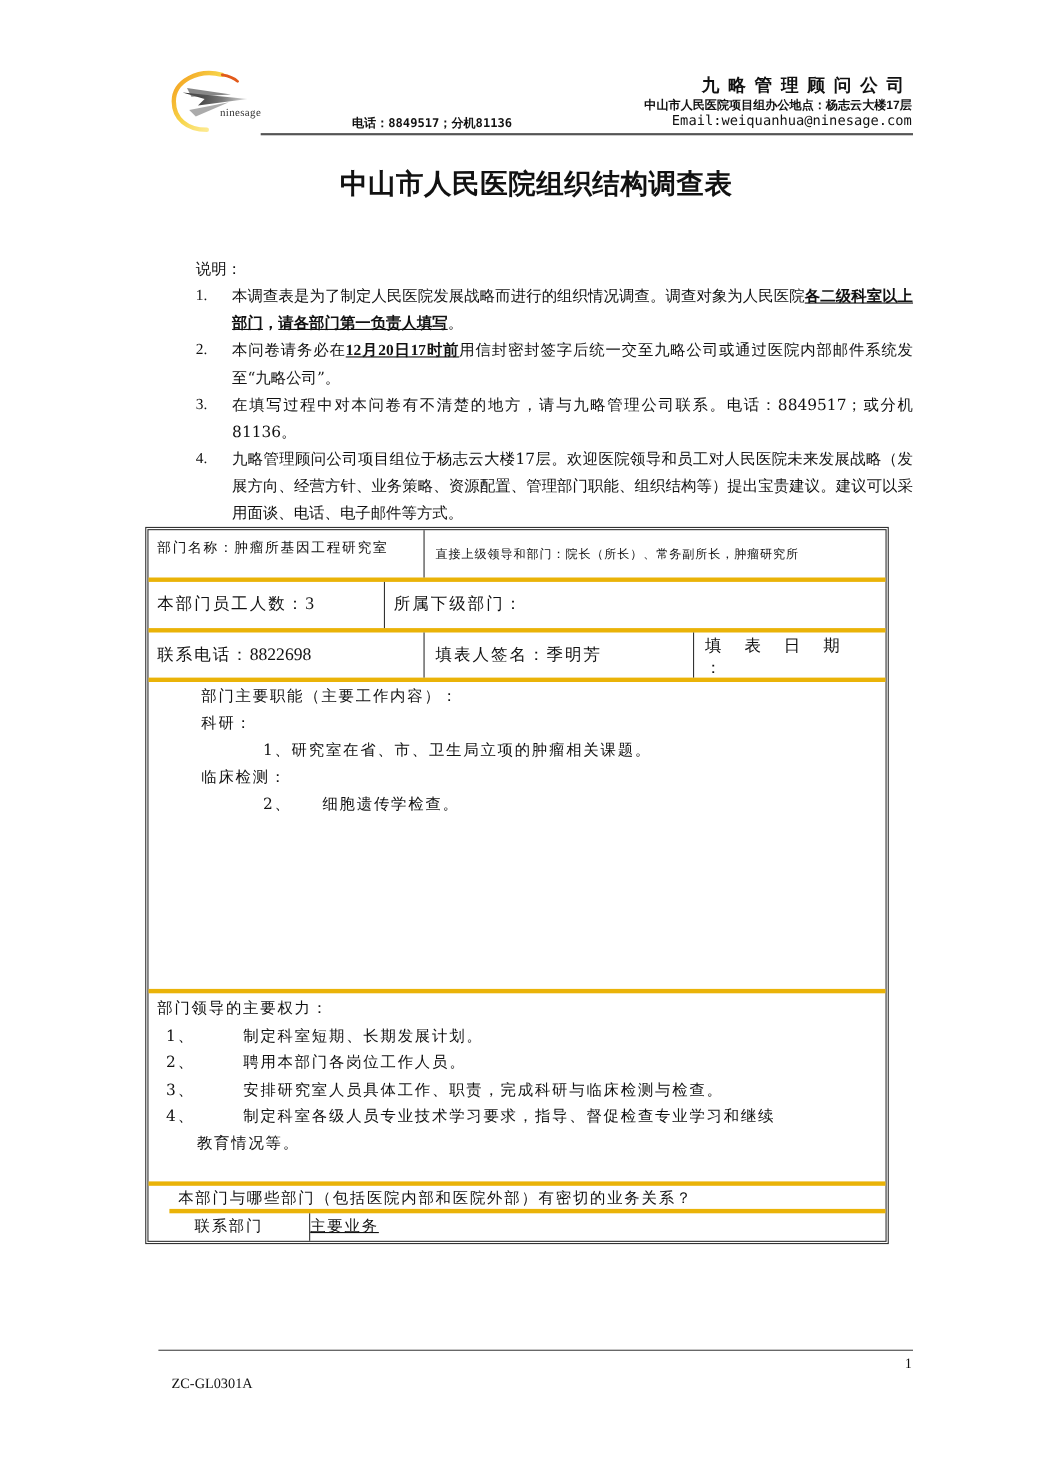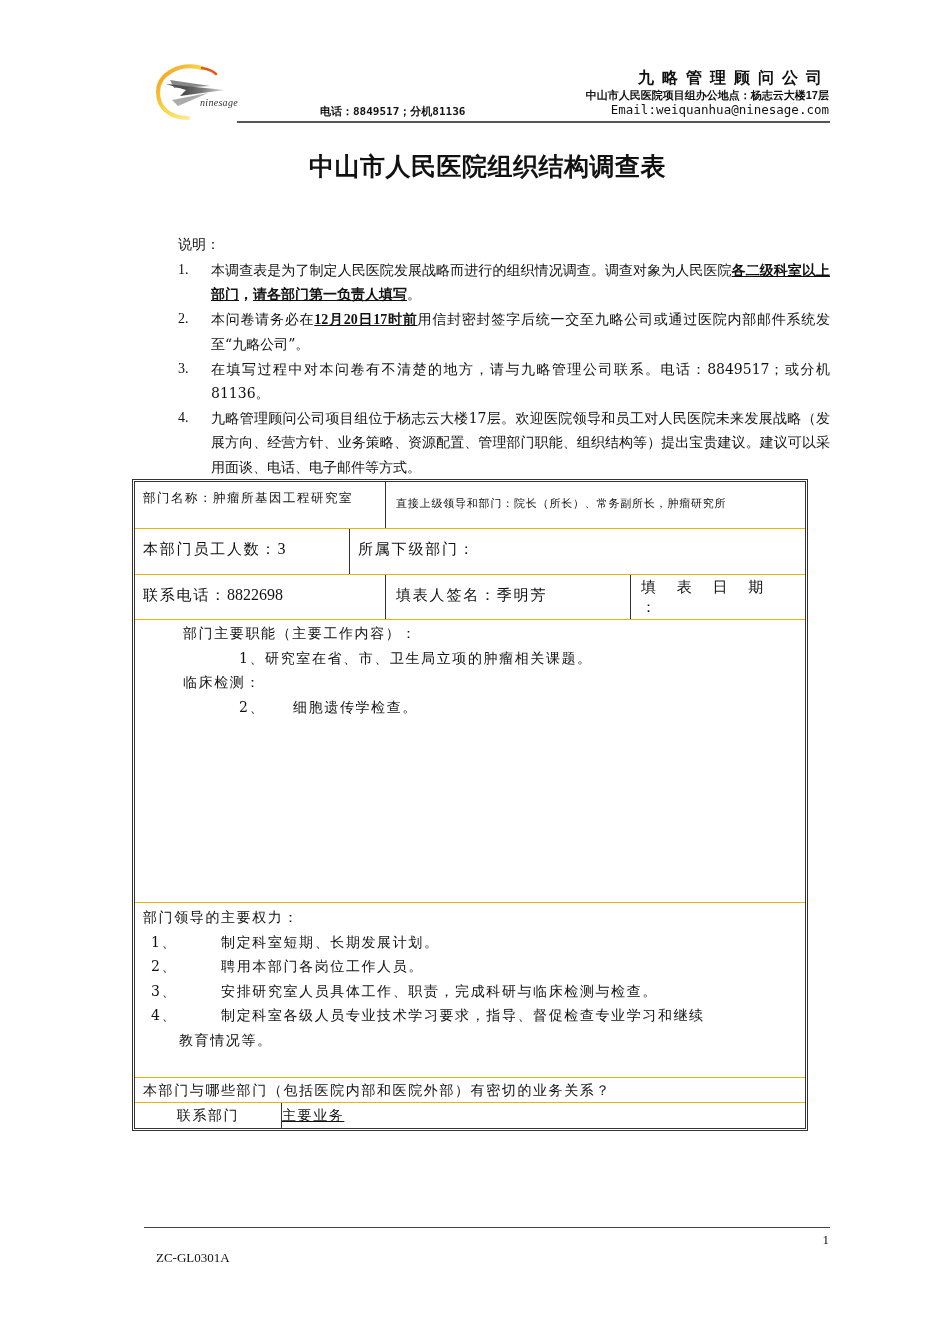--- a/index.html
+++ b/index.html
@@ -2,49 +2,49 @@
 <html><head>
 <meta charset="utf-8">
 <style>
   html, body { margin: 0; padding: 0; background: #ffffff; }
   body { width: 950px; height: 1344px; position: relative; overflow: hidden;
          font-family: "DejaVu Serif", "Liberation Serif", serif; color: #111; }
   .abs { position: absolute; }
 
   
   .logo { left: 150px; top: 60px; width: 115px; height: 62px; }
-  .logo-text { left: 200px; top: 97px; font-family: "Liberation Serif", serif; font-style: italic; font-size: 10px; color: #333; letter-spacing: 0.3px; }
+  .logo-text { left: 200px; top: 97px; font-family: "Liberation Serif", serif; font-size: 10px; color: #333; letter-spacing: 0.3px; }
   .company-name { right: 120px; top: 68px; font-family: "DejaVu Sans", sans-serif; font-weight: bold; font-size: 16px; letter-spacing: 8px; }
   .company-addr { right: 121px; top: 88px; font-family: Liberation Sans, sans-serif; font-weight: bold; font-size: 11px; text-align: center; }
   .company-phone { left: 320px; top: 104px; font-family: "DejaVu Sans Mono", monospace; font-weight: bold; font-size: 11px; }
   .company-email { right: 121px; top: 102px; font-family: "DejaVu Sans Mono", monospace; font-size: 12.5px; }
   .header-rule { left: 237px; top: 121px; width: 593px; height: 0; border-top: 2px solid #555; }
 
   .doc-title { left: 0; width: 975px; text-align: center; top: 150px; font-family: "DejaVu Sans", sans-serif; font-weight: bold; font-size: 25px; letter-spacing: 0.5px; }
 
   
   .notes { left: 178px; top: 233px; width: 652px; font-size: 14px; line-height: 24.5px; }
-  .notes-label { margin-bottom: 0; font-family: Liberation Mono, monospace; }
+  .notes-label { margin-bottom: 0; }
   .note { display: flex; }
   .note-num { width: 33px; flex: none; font-family: "Liberation Serif", serif; }
   .note-text { flex: 1; text-align: justify; }
   .emph { font-weight: bold; text-decoration: underline; }
 
   
   .survey { left: 132px; top: 479px; width: 676px; height: 652px; border: 3px double #333; box-sizing: border-box; }
-  .row { position: absolute; left: 0; right: 0; border-bottom: 1px solid #eab308; box-sizing: border-box; }
+  .row { position: absolute; left: 0; right: 0; border-bottom: 4px solid #eab308; box-sizing: border-box; }
   .cell { position: absolute; top: 0; bottom: 0; box-sizing: border-box; font-family: "DejaVu Serif", serif; }
   .vline { border-left: 1px solid #333; }
 
   .r1 { top: 0; height: 47px; }
   .r2 { top: 47px; height: 46px; }
   .r3 { top: 93px; height: 45px; }
   .r4 { top: 138px; height: 283px; }
   .r5 { top: 421px; height: 175px; }
-  .r6 { top: 596px; height: 25px; }
+  .r6 { top: 596px; height: 25px; margin-left: 19px; }
   .r7 { top: 621px; height: 25px; border-bottom: none; }
 
   .small { font-size: 12.5px; letter-spacing: 1.5px; }
   .med { font-size: 15px; letter-spacing: 1.8px; }
   .body-text { font-size: 14px; letter-spacing: 1.6px; line-height: 24.5px; }
   .num { font-family: "Liberation Serif", serif; font-size: 16px; letter-spacing: 0; }
   .indent1 { padding-left: 56px; }
   .indent2 { padding-left: 56px; }
   .gap { display: inline-block; width: 28px; }
   .gap2 { display: inline-block; width: 44px; }
@@ -136,20 +136,21 @@
     </div>
     <div class="cell vline" style="left:495px;right:0;padding:2px 10px 0 10px;line-height:20px;overflow:hidden;">
       <div class="med" style="letter-spacing:8px;">填 表 日 期 ：</div>
       <div class="num" style="text-decoration:underline;">2002.12.19</div>
     </div>
   </div>
 
   <div class="row r4">
     <div class="cell body-text" style="left:0;right:0;padding:1px 8px 0 8px;margin-left:40px;">
       <div>部门主要职能（主要工作内容）：</div>
+      <div>科研：</div>
       <div class="indent1">1、研究室在省、市、卫生局立项的肿瘤相关课题。</div>
       <div>临床检测：</div>
       <div class="indent2"><span>2、</span><span class="gap"></span><span>细胞遗传学检查。</span></div>
     </div>
   </div>
 
   <div class="row r5">
     <div class="cell body-text" style="left:0;right:0;padding:2px 8px 0 8px;">
       <div>部门领导的主要权力：</div>
       <div style="padding-left:8px"><span>1、</span><span class="gap2"></span><span>制定科室短期、长期发展计划。</span></div>

